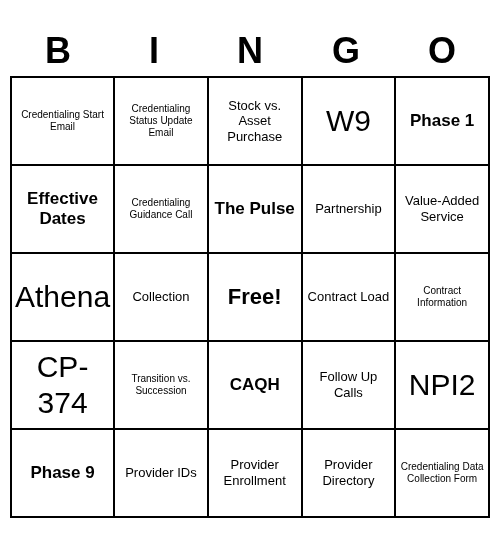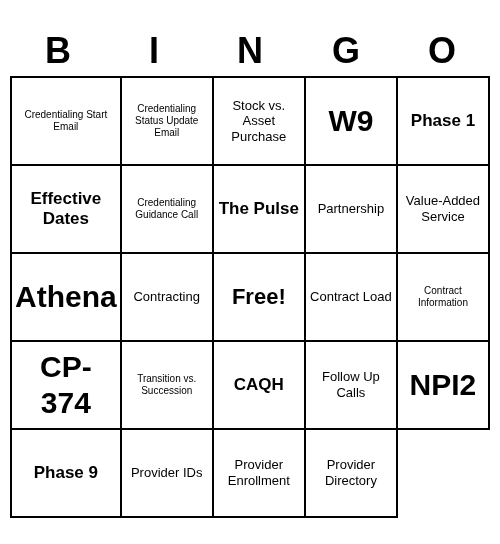--- a/index.html
+++ b/index.html
@@ -65,21 +65,21 @@
       font-size: 13px;
     }
 
     .cell-large {
       font-size: 17px;
       font-weight: bold;
     }
 
     .cell-xlarge {
       font-size: 30px;
-      font-weight: bold;
+      font-weight: normal;
     }
 
     .free-cell {
       font-size: 22px;
       font-weight: bold;
     }
   </style>
 </head>
 <body>
 
@@ -121,21 +121,21 @@
       <div class="bingo-cell">
         <span class="cell-medium">Partnership</span>
       </div>
       <div class="bingo-cell">
         <span class="cell-medium">Value-Added Service</span>
       </div>
       <div class="bingo-cell">
         <span class="cell-xlarge">Athena</span>
       </div>
       <div class="bingo-cell">
-        <span class="cell-medium">Contracting</span>
+        <span class="cell-medium">Collection</span>
       </div>
       <div class="bingo-cell">
         <span class="free-cell">Free!</span>
       </div>
       <div class="bingo-cell">
         <span class="cell-medium">Contract Load</span>
       </div>
       <div class="bingo-cell">
         <span class="cell-small">Contract Information</span>
       </div>
@@ -159,14 +159,17 @@
       </div>
       <div class="bingo-cell">
         <span class="cell-medium">Provider IDs</span>
       </div>
       <div class="bingo-cell">
         <span class="cell-medium">Provider Enrollment</span>
       </div>
       <div class="bingo-cell">
         <span class="cell-medium">Provider Directory</span>
       </div>
+      <div class="bingo-cell">
+        <span class="cell-small">Credentialing Data Collection Form</span>
+      </div>
     </div>
 </div>
 
 </body></html>

